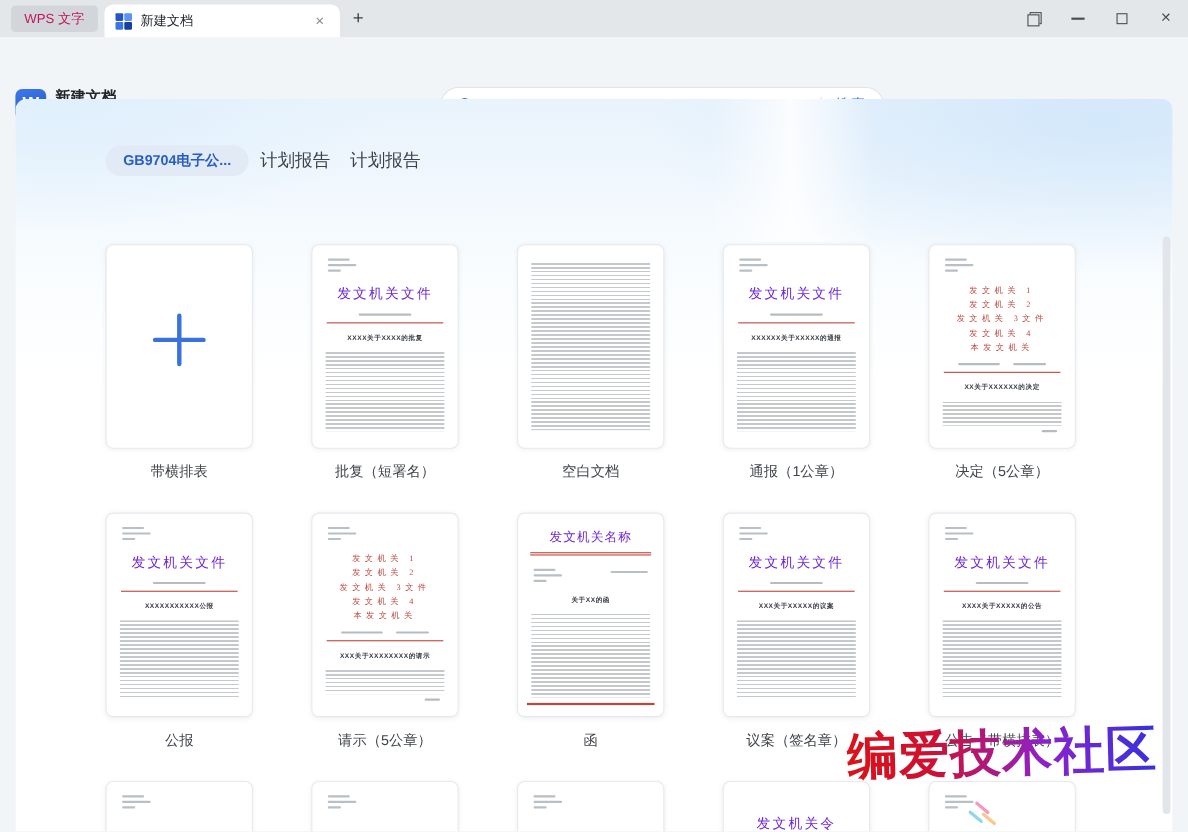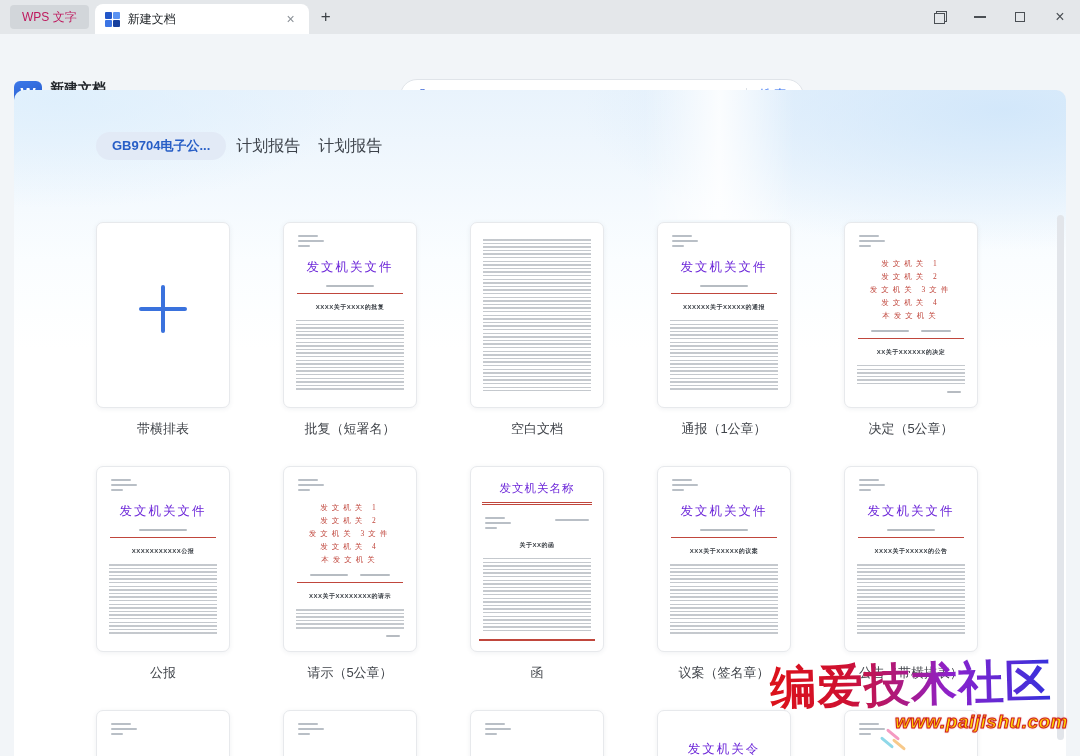--- a/index.html
+++ b/index.html
@@ -373,14 +373,13 @@
       </div>
     </div>
 
   </div>
 </div>
 
 <div class="scrollbar"></div>
 
 <div class="wm">
   <div class="wm-text">编爱技术社区</div>
-  <div class="wm-url">www.paijishu.com</div>
 </div>
 
 </body></html>

